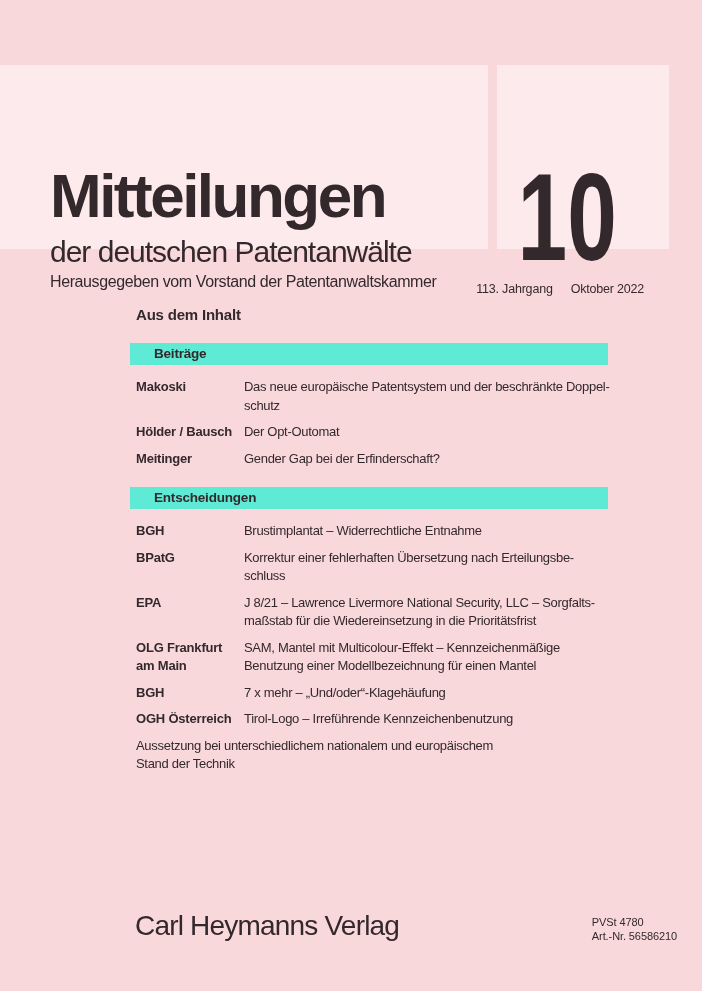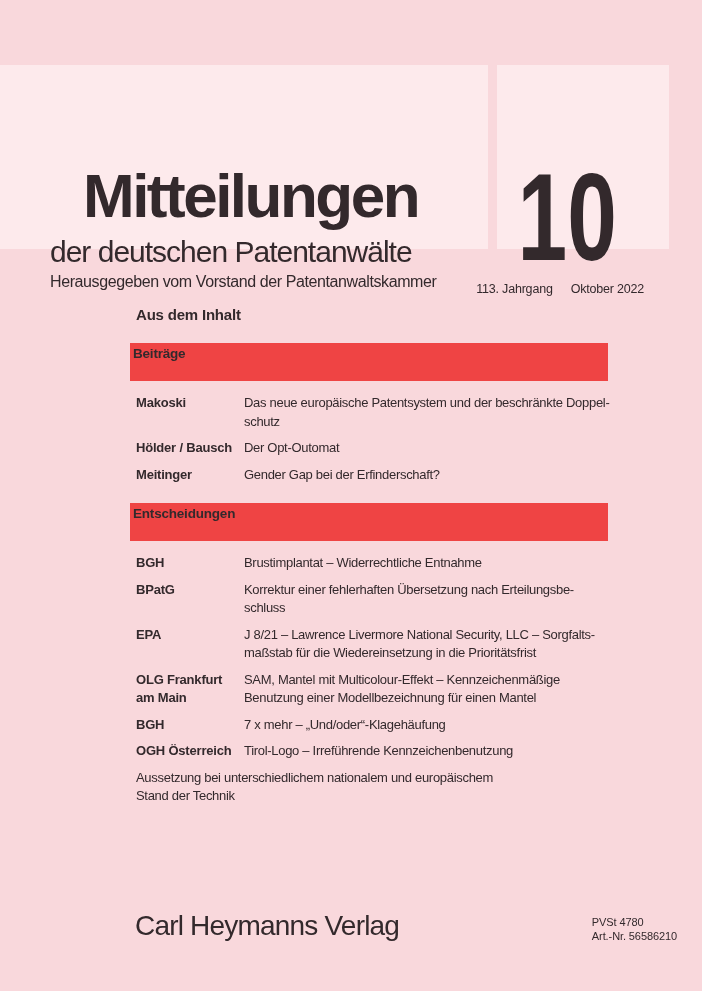--- a/index.html
+++ b/index.html
@@ -28,21 +28,20 @@
 
   .journal-title {
     position: absolute;
     left: 50px;
     top: 100px;
     font-size: 62px;
     font-weight: bold;
     letter-spacing: -2.5px;
     line-height: 1;
     white-space: nowrap;
-    margin-left: 33px;
   }
   .journal-subtitle {
     position: absolute;
     left: 50px;
     top: 172px;
     font-size: 30px;
     font-weight: normal;
     letter-spacing: -1px;
     line-height: 1;
     white-space: nowrap;
@@ -86,24 +85,24 @@
     width: 478px;
   }
   .toc-heading {
     font-size: 15px;
     font-weight: bold;
     padding-left: 6px;
     line-height: 18px;
     letter-spacing: -0.2px;
   }
   .section-bar {
-    background: #ef4444;
-    height: 38px;
+    background: #5eead4;
+    height: 22px;
     line-height: 22px;
-    padding-left: 3px;
+    padding-left: 24px;
     font-weight: bold;
     font-size: 13.5px;
     letter-spacing: -0.2px;
     margin-top: 19px;
   }
   .section-bar.second { }
   .toc-rows { margin-top: 13px; }
   .toc-row {
     display: flex;
     padding-left: 6px;

